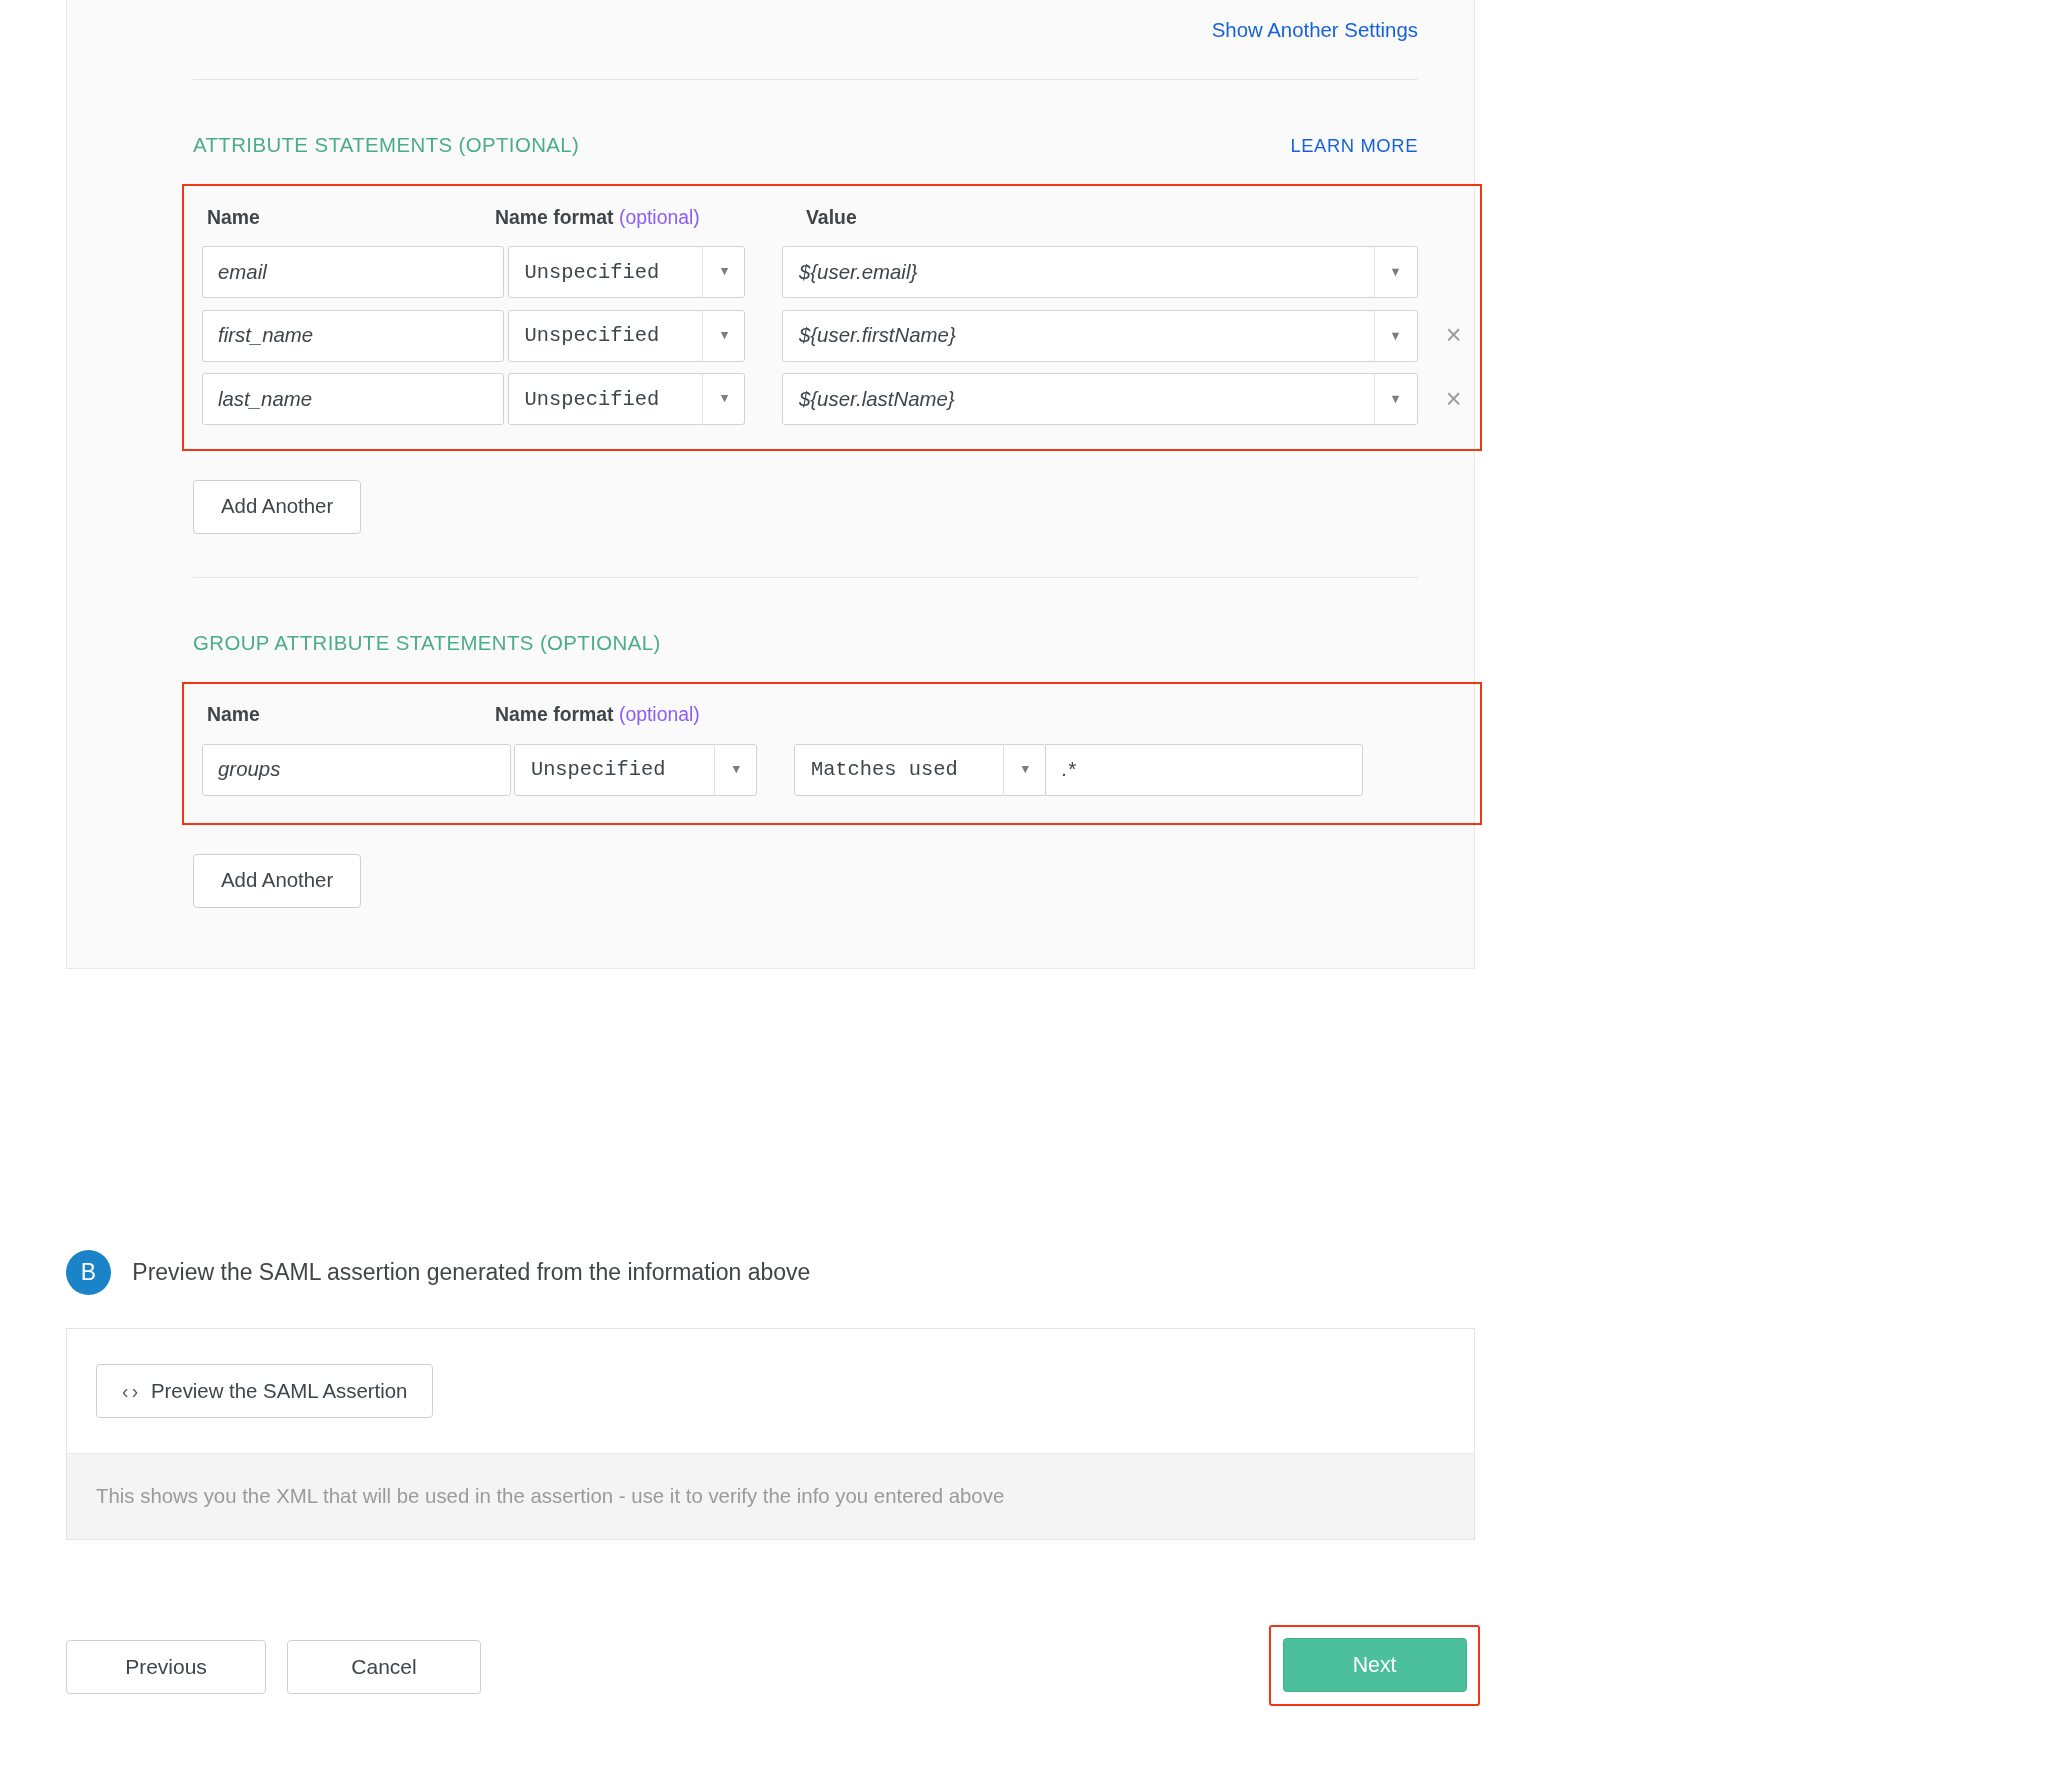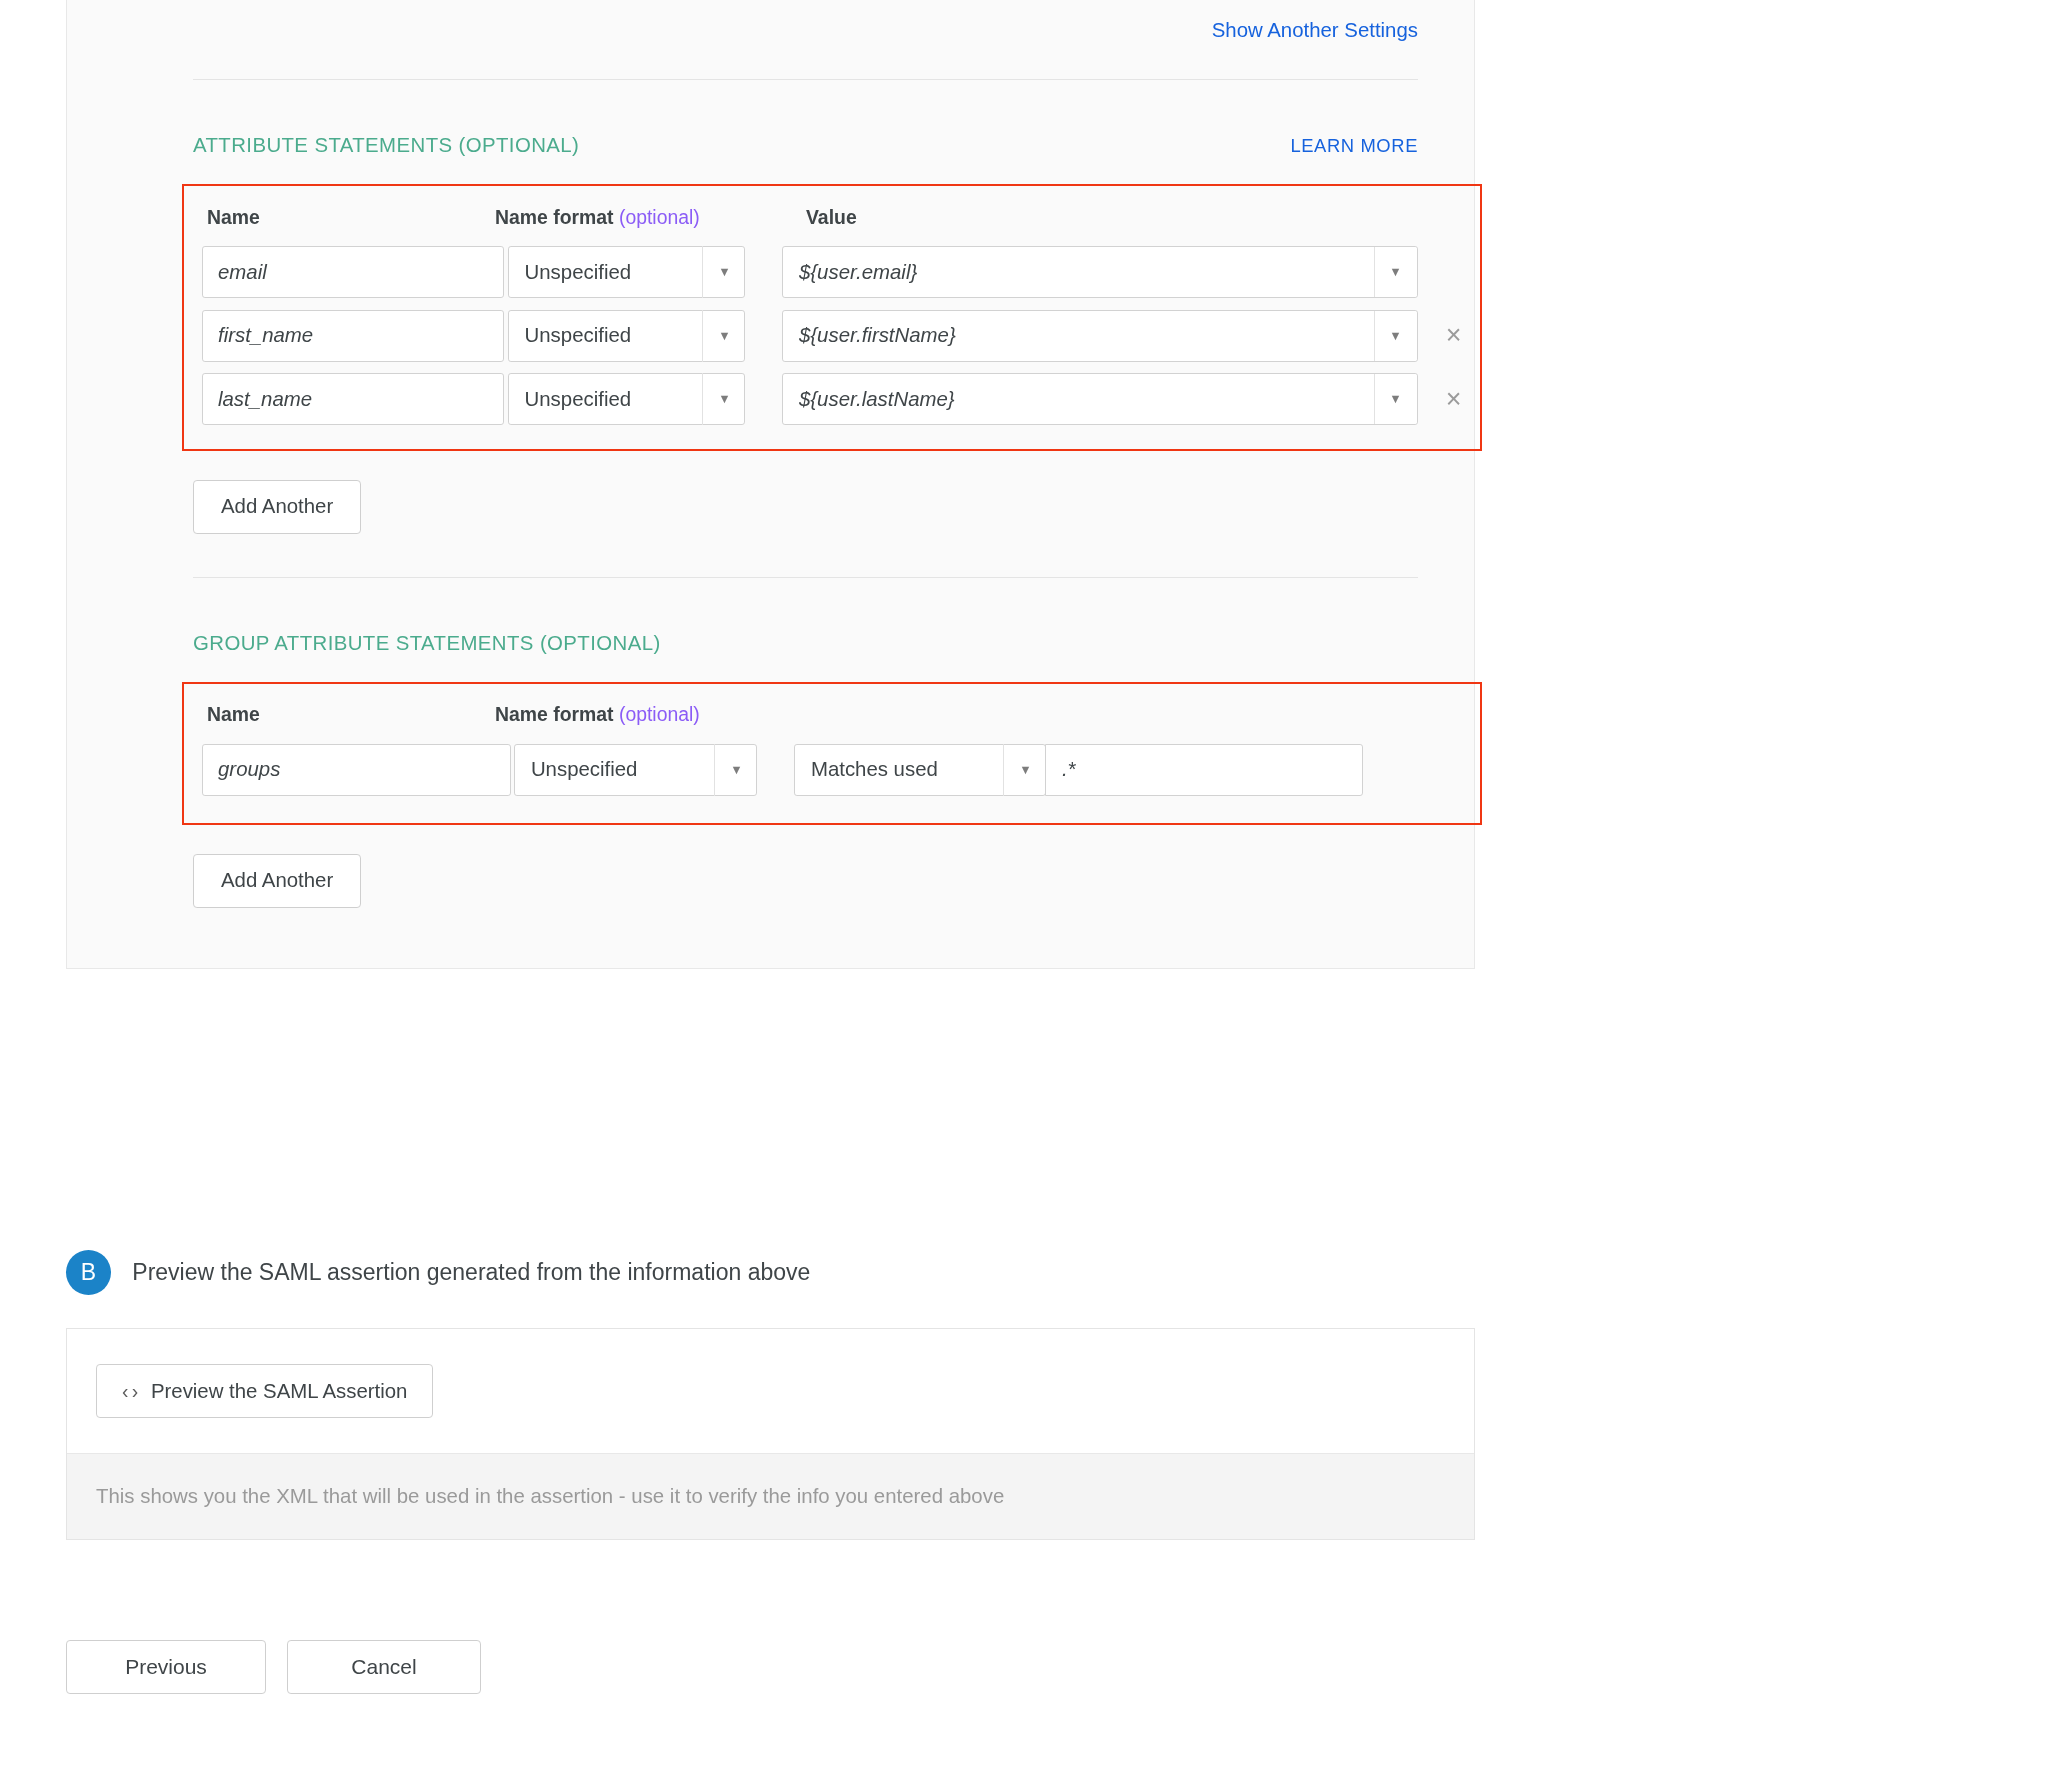--- a/index.html
+++ b/index.html
@@ -123,20 +123,21 @@
     border: 1px solid #d2d2d2;
     background: #fff;
     border-radius: 2.9px;
     font-size: 20.4px;
     color: #3f4548;
     display: flex;
     align-items: center;
     padding: 0 15.5px;
     cursor: pointer;
     user-select: none;
+    font-family: Liberation Mono, monospace;
   }
   .select-box .caret {
     position: absolute;
     right: 0;
     top: 0;
     bottom: 0;
     width: 43px;
     border-left: 1px solid #e2e2e2;
     display: flex;
     align-items: center;
@@ -438,14 +439,17 @@
         <span>Preview the SAML Assertion</span>
       </button>
     </div>
     <div class="preview-note">This shows you the XML that will be used in the assertion - use it to verify the info you entered above</div>
   </div>
 </div>
 
 <div class="footer">
   <button class="btn-plain" id="previous-button">Previous</button>
   <button class="btn-plain" id="cancel-button">Cancel</button>
+  <div class="next-wrap">
+    <button class="btn-next">Next</button>
+  </div>
 </div>
 
 
 </body></html>

